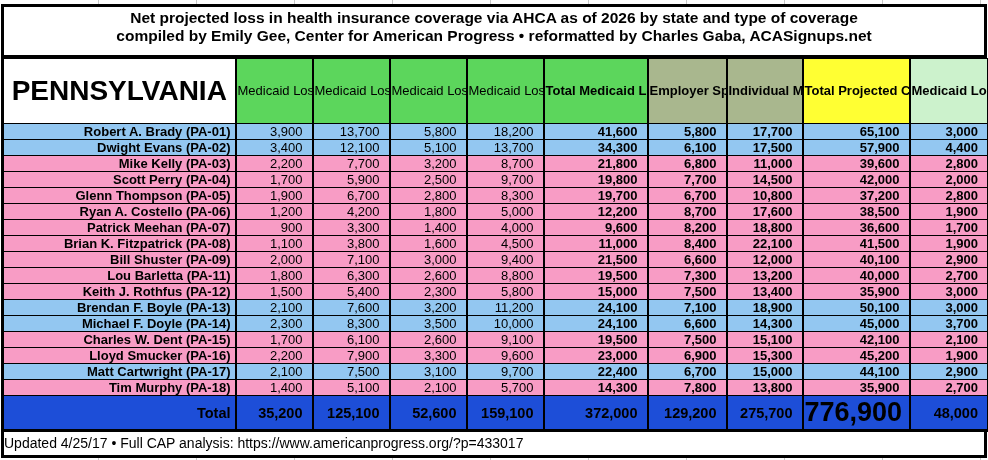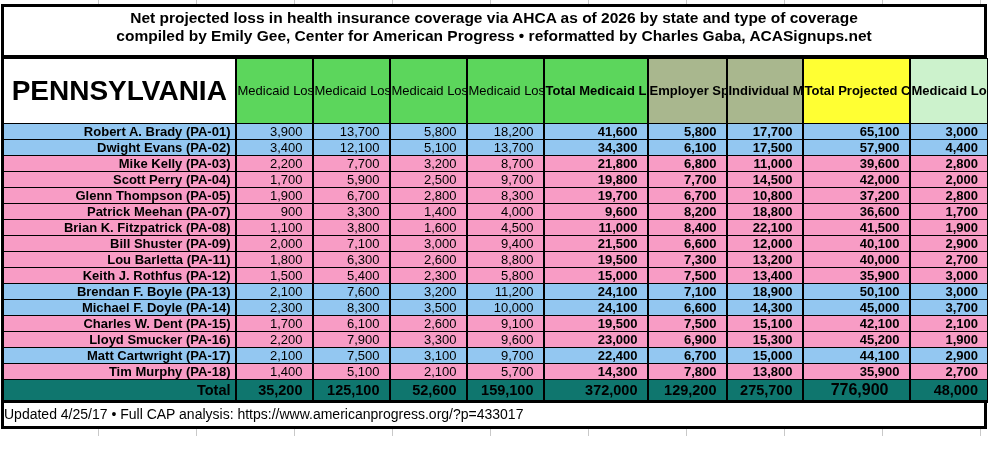--- a/index.html
+++ b/index.html
@@ -73,27 +73,27 @@
     padding-right: 4px;
   }
   td.num { text-align: right; padding-right: 9px; }
   tbody tr.dem td { background: #93C7F1; }
   tbody tr.rep td { background: #F89CC5; }
   
   tbody td:nth-child(n+6) { font-weight: bold; }
   td:first-child { border-right: 3px solid #000; }
   
   tfoot td {
-    background: #0f766e;
+    background: #1d4ed8;
     font-weight: bold;
     font-size: 14.5px;
     height: 22px;
     border-top: 2px solid #000;
   }
-  tfoot td.grand { font-size: 16px; padding-right: 20px; }
+  tfoot td.grand { font-size: 27px; padding-right: 20px; }
   .footer-box {
     border: 3px solid #000;
     border-top: 0;
     height: 26px;
     line-height: 23px;
     font-size: 14px;
   }
 </style>
 </head>
 <body>
@@ -206,20 +206,32 @@
           <td class="num">6,700</td>
           <td class="num">2,800</td>
           <td class="num">8,300</td>
           <td class="num">19,700</td>
           <td class="num">6,700</td>
           <td class="num">10,800</td>
           <td class="num">37,200</td>
           <td class="num">2,800</td>
         </tr>
         <tr class="rep">
+          <td class="name">Ryan A. Costello (PA-06)</td>
+          <td class="num">1,200</td>
+          <td class="num">4,200</td>
+          <td class="num">1,800</td>
+          <td class="num">5,000</td>
+          <td class="num">12,200</td>
+          <td class="num">8,700</td>
+          <td class="num">17,600</td>
+          <td class="num">38,500</td>
+          <td class="num">1,900</td>
+        </tr>
+        <tr class="rep">
           <td class="name">Patrick Meehan (PA-07)</td>
           <td class="num">900</td>
           <td class="num">3,300</td>
           <td class="num">1,400</td>
           <td class="num">4,000</td>
           <td class="num">9,600</td>
           <td class="num">8,200</td>
           <td class="num">18,800</td>
           <td class="num">36,600</td>
           <td class="num">1,700</td>

